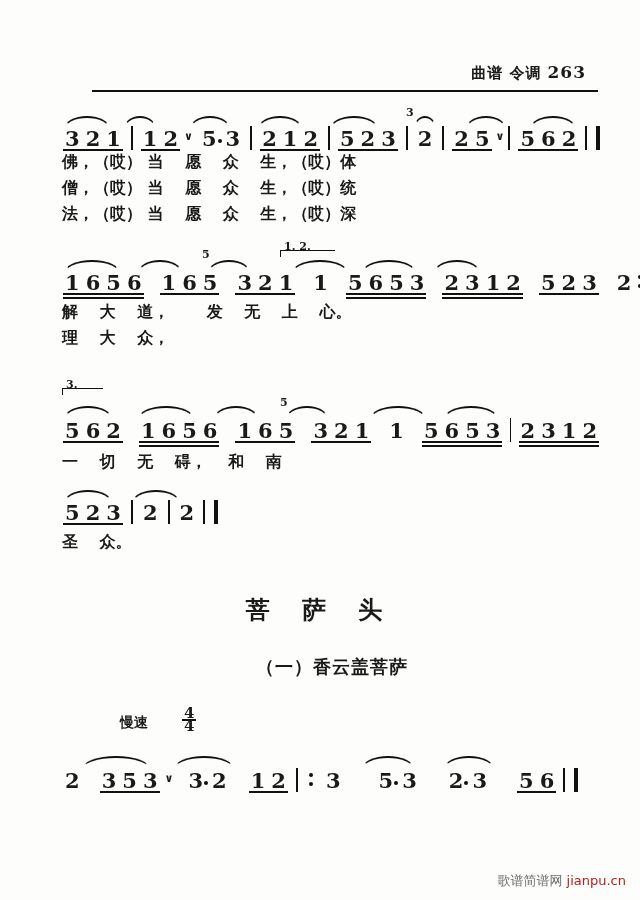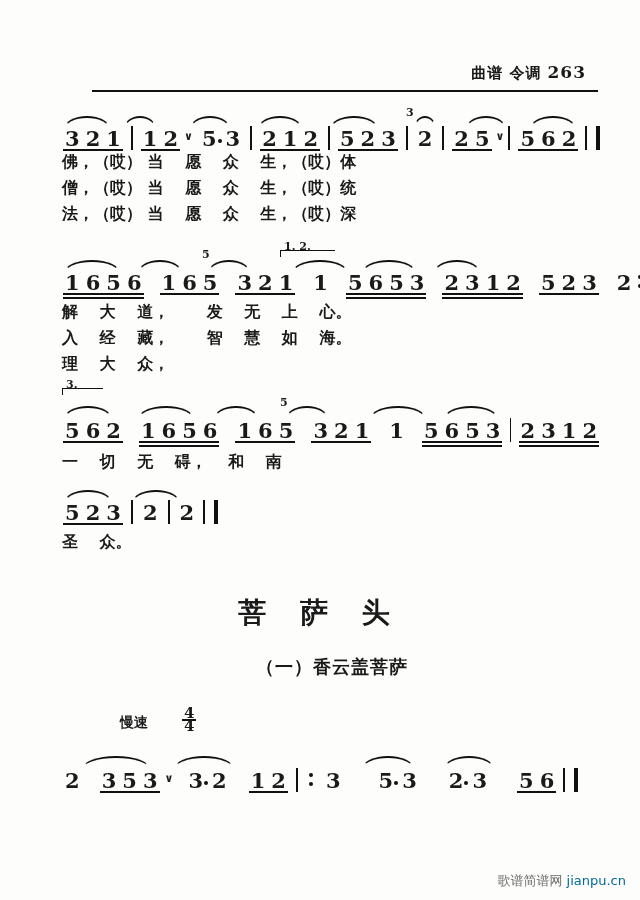--- a/index.html
+++ b/index.html
@@ -122,21 +122,21 @@
     font-family:"DejaVu Serif","Liberation Serif",serif;
     font-size:16px;
     font-weight:bold;
     white-space:nowrap;
   }
   .lyric span{position:absolute;}
   
   .song-title{
     position:absolute;left:0;right:0;text-align:center;
     font-family:"DejaVu Serif","Liberation Serif",serif;
-    font-size:28px;font-weight:bold;letter-spacing:12px;
+    font-size:24px;font-weight:bold;letter-spacing:12px;
   }
   .song-sub{
     position:absolute;left:0;right:0;text-align:center;
     font-family:"DejaVu Serif","Liberation Serif",serif;
     font-size:18px;font-weight:bold;letter-spacing:1px;
   }
   .tempo{
     position:absolute;
     font-family:"DejaVu Serif","Liberation Serif",serif;
     font-size:14px;font-weight:bold;
@@ -148,21 +148,21 @@
     text-align:center;line-height:11px;
   }
   .meter .num{display:block;border-bottom:2px solid #111;padding:0 2px;}
   .meter .den{display:block;padding:0 2px;}
   
   .watermark{
     position:absolute;right:14px;bottom:10px;
     font-size:13px;color:#6d6d6d;
     font-family:"DejaVu Sans","Liberation Sans",sans-serif;
   }
-  .watermark .red{color:#0369a1;}
+  .watermark .red{color:#b91c1c;}
 </style>
 </head>
 <body>
 
 <div class="page">
 
   <div class="header">
     <div class="header-title">
       <span>曲谱  令调</span><span class="pageno">263</span>
     </div>
@@ -293,23 +293,20 @@
         <span class="n">2</span>
         <span class="repeat-dots"></span>
         <span class="n">2</span>
 
       </div>
     </div>
     <div class="lyric" style="margin-top:6px;">
       <span style="left:0;">解　 大　 道，　　 发　 无　 上　 心。</span>
     </div>
     <div class="lyric">
-      <span style="left:0;">入　 经　 藏，　　 智　 慧　 如　 海。</span>
-    </div>
-    <div class="lyric">
       <span style="left:0;">理　 大　 众，</span>
     </div>
   </div>
 
   <div class="system" style="top:404px;">
     <div class="staff" style="height:40px;">
       <div class="bracket open-right" style="left:0px;width:40px;top:-16px;"></div>
       <div class="mark" style="left:4px;top:-26px;">3.</div>
       <div class="slur" style="left:2px;width:46px;top:2px;"></div>
       <div class="slur" style="left:76px;width:54px;top:2px;"></div>

